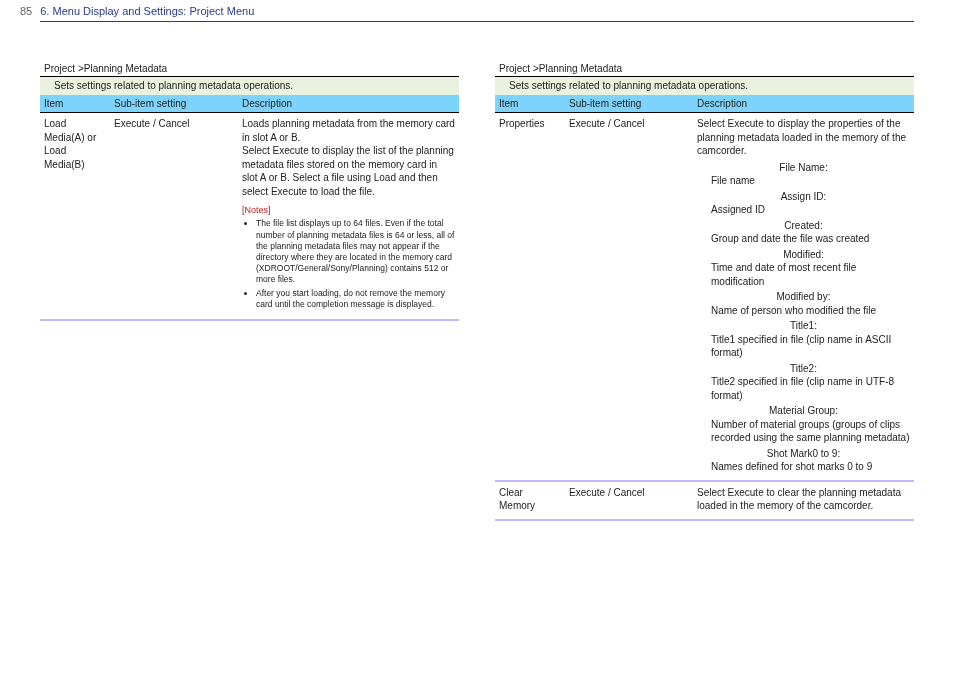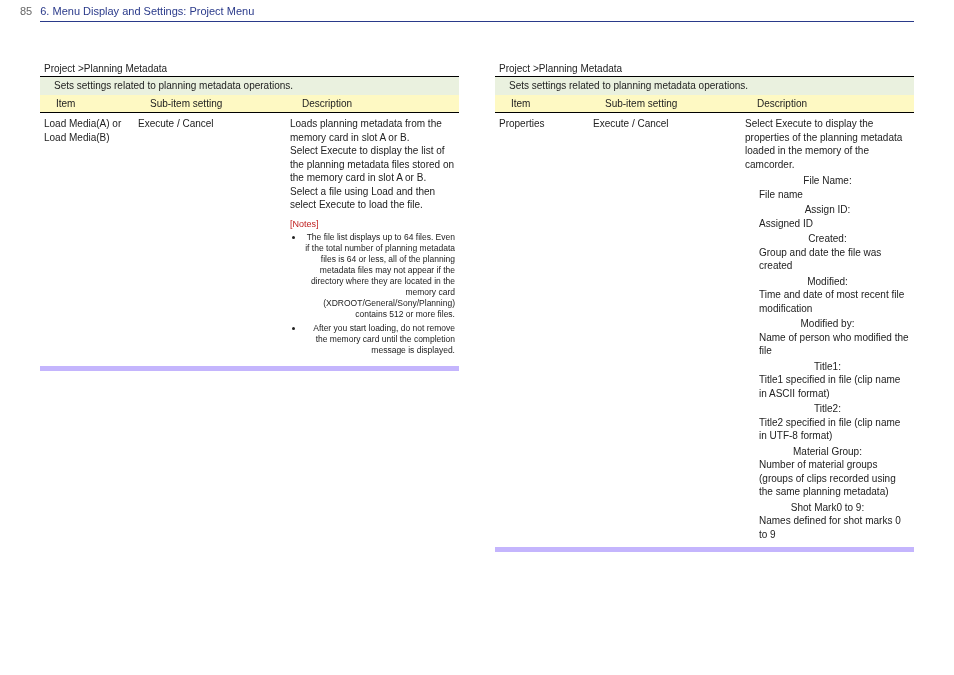--- a/index.html
+++ b/index.html
@@ -50,45 +50,44 @@
     border-top: 1px solid #000;
   }
   table.grid {
     width: 100%;
     border-collapse: collapse;
     font-size: 10px;
   }
   table.grid th {
     text-align: left;
     font-weight: normal;
-    background: #fef9c3;
-    padding: 2px 16px;
+    background: #7dd3fc;
+    padding: 2px 4px;
     border-bottom: 1px solid #000;
   }
   table.grid td {
     padding: 4px 4px 6px 4px;
     vertical-align: top;
-    border-bottom: 5px solid #c4b5fd;
+    border-bottom: 2px solid #c4b5fd;
   }
   .col-item { width: 62px; }
   .col-sub  { width: 120px; }
   .notes-label {
     color: #c02020;
     font-size: 9px;
     margin-top: 6px;
   }
   ul.notes {
     margin: 2px 0 0 0;
     padding: 0 0 0 14px;
     font-size: 8.5px;
     line-height: 1.3;
   }
   ul.notes li {
     margin-bottom: 3px;
-    text-align: right;
   }
   .deflist { margin: 3px 0 0 0; }
   .def-term { margin-top: 2px; text-align: center; }
   .def-val  { padding-left: 14px; }
   .opt-selected {
     color: #2a3a8a;
     font-weight: bold;
     text-decoration: underline;
   }
 </style>
@@ -163,17 +162,22 @@
               <div class="def-val">Title1 specified in file (clip name in ASCII format)</div>
               <div class="def-term">Title2:</div>
               <div class="def-val">Title2 specified in file (clip name in UTF-8 format)</div>
               <div class="def-term">Material Group:</div>
               <div class="def-val">Number of material groups (groups of clips recorded using the same planning metadata)</div>
               <div class="def-term">Shot Mark0 to 9:</div>
               <div class="def-val">Names defined for shot marks 0 to 9</div>
             </div>
           </td>
         </tr>
+        <tr>
+          <td>Clear Memory</td>
+          <td>Execute / Cancel</td>
+          <td>Select Execute to clear the planning metadata loaded in the memory of the camcorder.</td>
+        </tr>
       </tbody>
     </table>
   </div>
 
 </div>
 
 </body></html>

